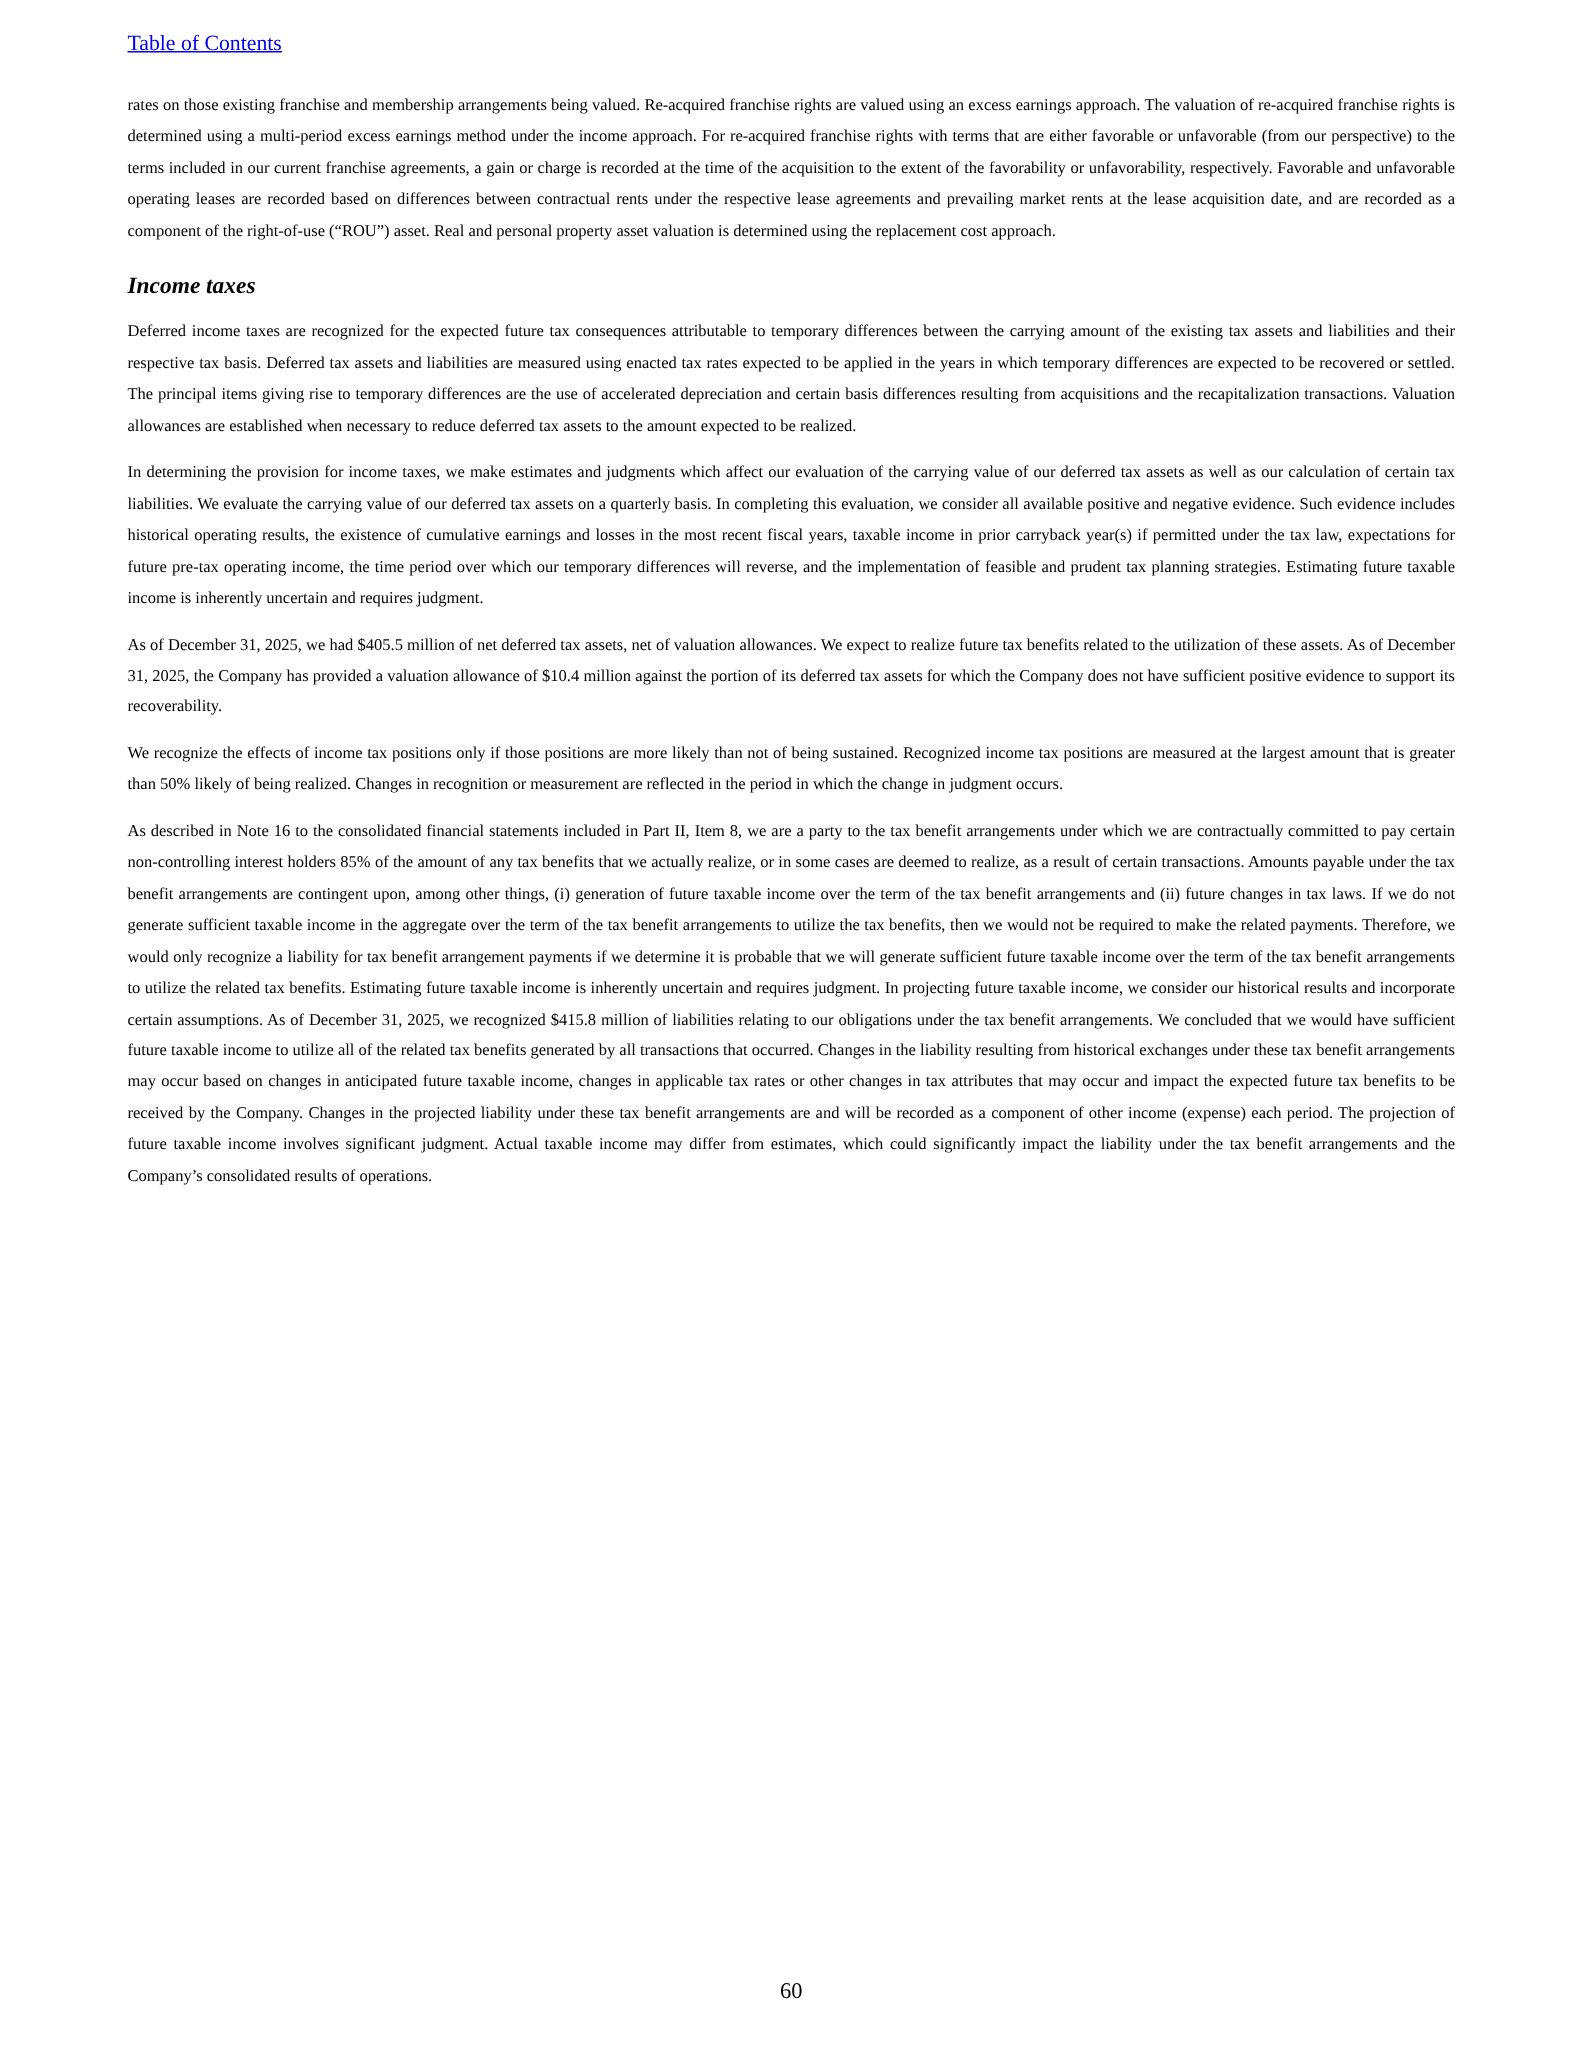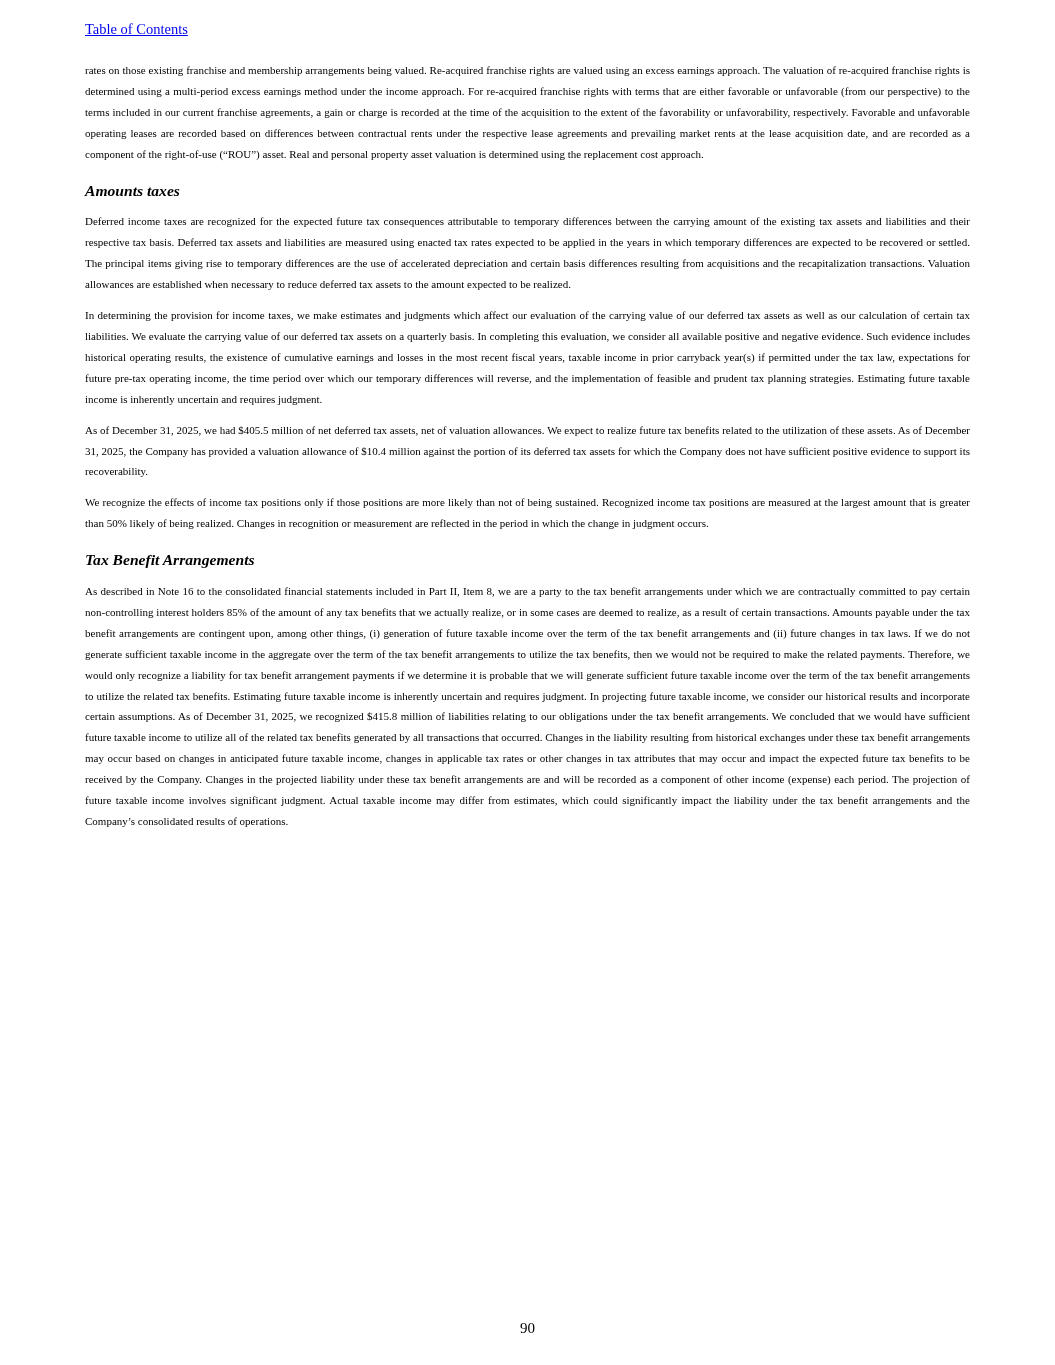--- a/index.html
+++ b/index.html
@@ -57,30 +57,29 @@
 
 <div class="page">
 
   <div class="toc-bar">
     <a class="toc-link">Table of Contents</a>
   </div>
 
   <div class="content">
     <p class="para">rates on those existing franchise and membership arrangements being valued. Re-acquired franchise rights are valued using an excess earnings approach. The valuation of re-acquired franchise rights is determined using a multi-period excess earnings method under the income approach. For re-acquired franchise rights with terms that are either favorable or unfavorable (from our perspective) to the terms included in our current franchise agreements, a gain or charge is recorded at the time of the acquisition to the extent of the favorability or unfavorability, respectively. Favorable and unfavorable operating leases are recorded based on differences between contractual rents under the respective lease agreements and prevailing market rents at the lease acquisition date, and are recorded as a component of the right-of-use (“ROU”) asset. Real and personal property asset valuation is determined using the replacement cost approach.</p>
 
-    <h3 class="heading">Amounts taxes</h3>
+    <h3 class="heading">Income taxes</h3>
 
     <p class="para">Deferred income taxes are recognized for the expected future tax consequences attributable to temporary differences between the carrying amount of the existing tax assets and liabilities and their respective tax basis. Deferred tax assets and liabilities are measured using enacted tax rates expected to be applied in the years in which temporary differences are expected to be recovered or settled. The principal items giving rise to temporary differences are the use of accelerated depreciation and certain basis differences resulting from acquisitions and the recapitalization transactions. Valuation allowances are established when necessary to reduce deferred tax assets to the amount expected to be realized.</p>
 
     <p class="para">In determining the provision for income taxes, we make estimates and judgments which affect our evaluation of the carrying value of our deferred tax assets as well as our calculation of certain tax liabilities. We evaluate the carrying value of our deferred tax assets on a quarterly basis. In completing this evaluation, we consider all available positive and negative evidence. Such evidence includes historical operating results, the existence of cumulative earnings and losses in the most recent fiscal years, taxable income in prior carryback year(s) if permitted under the tax law, expectations for future pre-tax operating income, the time period over which our temporary differences will reverse, and the implementation of feasible and prudent tax planning strategies. Estimating future taxable income is inherently uncertain and requires judgment.</p>
 
     <p class="para">As of December 31, 2025, we had $405.5 million of net deferred tax assets, net of valuation allowances. We expect to realize future tax benefits related to the utilization of these assets. As of December 31, 2025, the Company has provided a valuation allowance of $10.4 million against the portion of its deferred tax assets for which the Company does not have sufficient positive evidence to support its recoverability.</p>
 
     <p class="para">We recognize the effects of income tax positions only if those positions are more likely than not of being sustained. Recognized income tax positions are measured at the largest amount that is greater than 50% likely of being realized. Changes in recognition or measurement are reflected in the period in which the change in judgment occurs.</p>
 
-    <h3 class="heading">Tax Benefit Arrangements</h3>
 
     <p class="para">As described in Note 16 to the consolidated financial statements included in Part II, Item 8, we are a party to the tax benefit arrangements under which we are contractually committed to pay certain non-controlling interest holders 85% of the amount of any tax benefits that we actually realize, or in some cases are deemed to realize, as a result of certain transactions. Amounts payable under the tax benefit arrangements are contingent upon, among other things, (i) generation of future taxable income over the term of the tax benefit arrangements and (ii) future changes in tax laws. If we do not generate sufficient taxable income in the aggregate over the term of the tax benefit arrangements to utilize the tax benefits, then we would not be required to make the related payments. Therefore, we would only recognize a liability for tax benefit arrangement payments if we determine it is probable that we will generate sufficient future taxable income over the term of the tax benefit arrangements to utilize the related tax benefits. Estimating future taxable income is inherently uncertain and requires judgment. In projecting future taxable income, we consider our historical results and incorporate certain assumptions. As of December 31, 2025, we recognized $415.8 million of liabilities relating to our obligations under the tax benefit arrangements. We concluded that we would have sufficient future taxable income to utilize all of the related tax benefits generated by all transactions that occurred. Changes in the liability resulting from historical exchanges under these tax benefit arrangements may occur based on changes in anticipated future taxable income, changes in applicable tax rates or other changes in tax attributes that may occur and impact the expected future tax benefits to be received by the Company. Changes in the projected liability under these tax benefit arrangements are and will be recorded as a component of other income (expense) each period. The projection of future taxable income involves significant judgment. Actual taxable income may differ from estimates, which could significantly impact the liability under the tax benefit arrangements and the Company’s consolidated results of operations.</p>
   </div>
 
-  <div class="page-number">90</div>
+  <div class="page-number">60</div>
 
 </div>
 
 </body></html>

